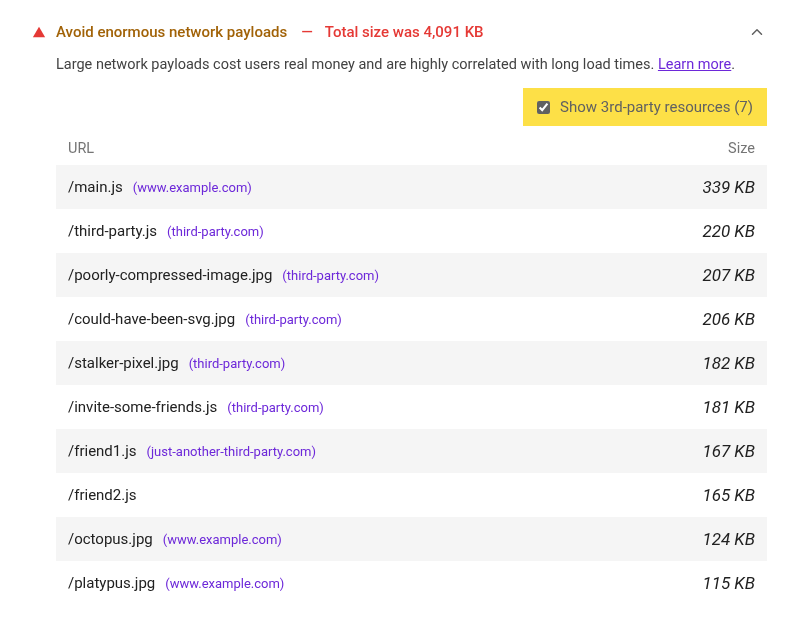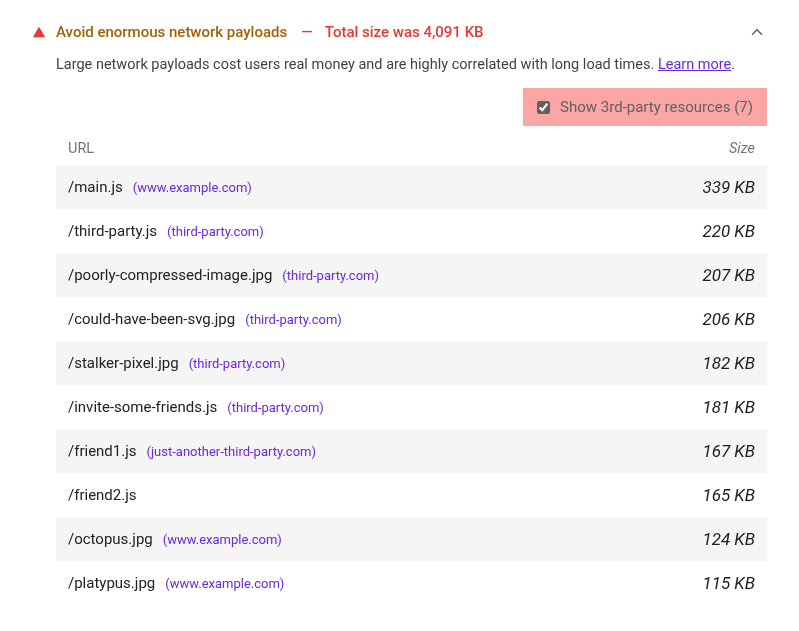--- a/index.html
+++ b/index.html
@@ -71,42 +71,42 @@
       cursor: pointer;
     }
     .learn-link + span.period { color: #424242; }
     .toggle-row {
       display: flex;
       justify-content: flex-end;
       margin-bottom: 6px;
       margin-left: 24px;
     }
     .toggle-box {
-      background: #fca5a5;
+      background: #fde047;
       padding: 10px 14px;
       display: flex;
       align-items: center;
       gap: 10px;
       color: #616161;
       font-size: 15px;
     }
     .toggle-box input[type="checkbox"] {
       accent-color: #616161;
     }
     .table {
       margin-left: 24px;
     }
     .thead {
       display: flex;
       justify-content: space-between;
       padding: 8px 12px 8px 12px;
       color: #757575;
       font-size: 14.5px;
     }
-    .thead .col-size { text-align: left; font-style: italic; }
+    .thead .col-size { text-align: left; }
     .row {
       display: flex;
       align-items: center;
       justify-content: space-between;
       padding: 12px 12px;
       font-size: 15px;
       gap: 11px;
     }
     .row:nth-child(odd) {
       background: #f5f5f5;

